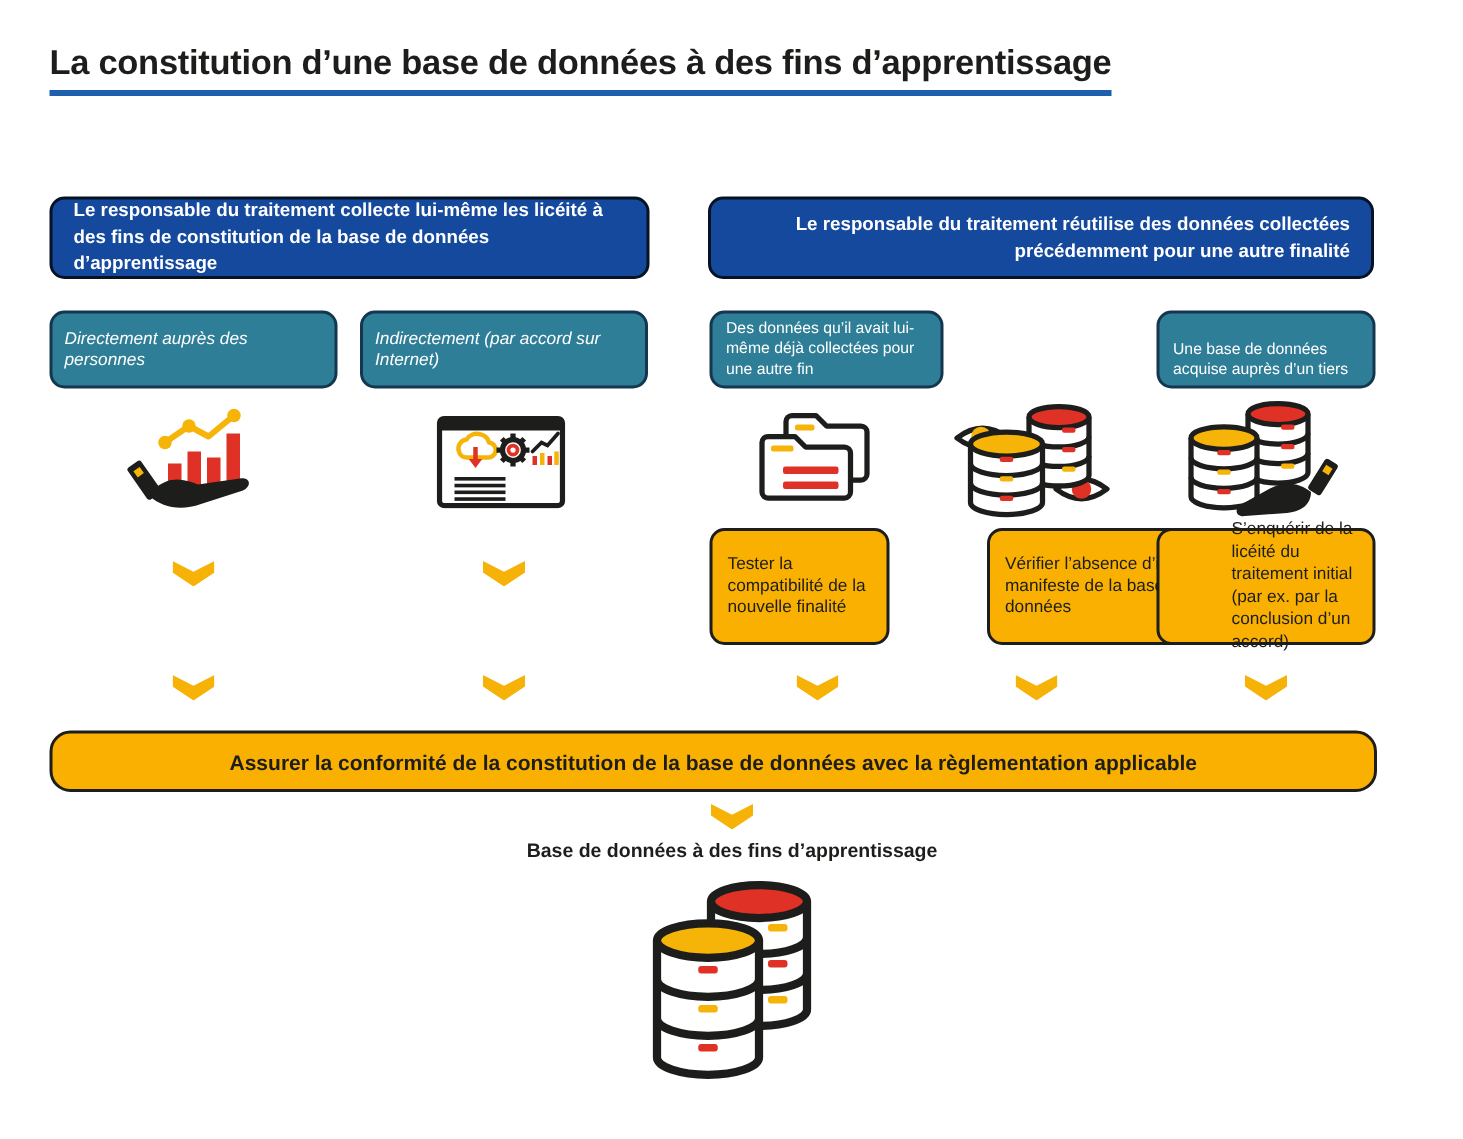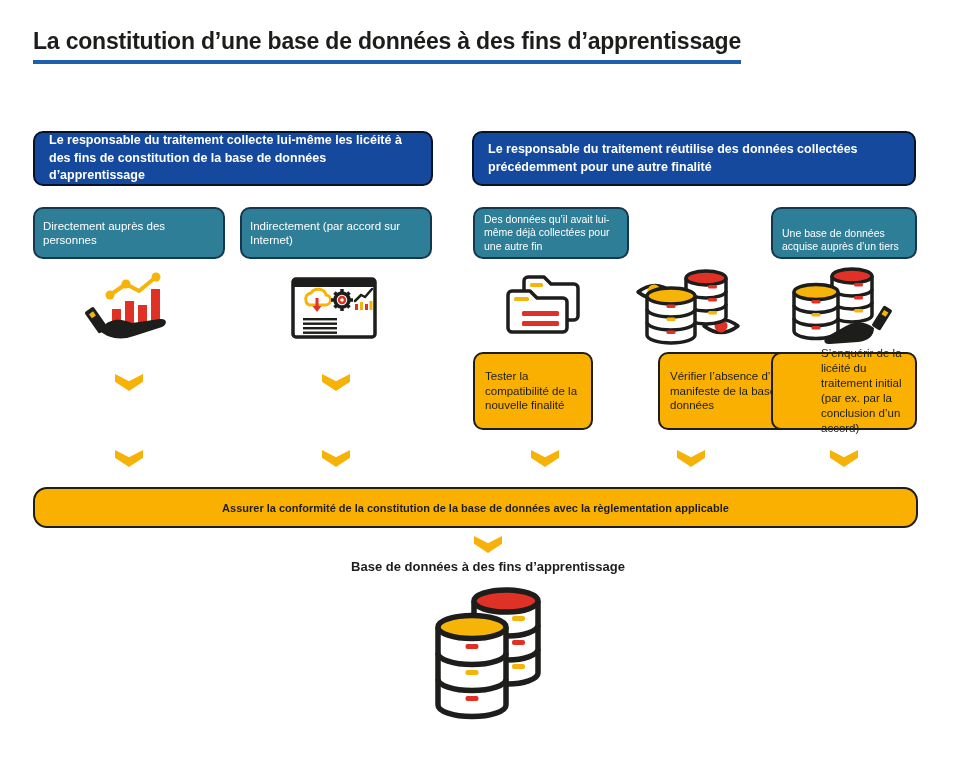--- a/index.html
+++ b/index.html
@@ -8,30 +8,30 @@
     font-family:"Liberation Sans","DejaVu Sans",sans-serif;color:#1d1d1b;overflow:hidden;
   }
   
   .title{position:absolute;left:33px;top:28px;width:760px;font-size:23px;font-weight:bold;
     letter-spacing:-0.2px;color:#1d1d1b;margin:0;}
   .title-underline{position:absolute;left:33px;top:60px;width:708px;height:4px;background:#1e5fae;}
 
   
   .hdr{position:absolute;top:131px;height:55px;box-sizing:border-box;background:#14499e;
     border:2px solid #061325;border-radius:10px;color:#ffffff;font-weight:bold;font-size:12.5px;
-    line-height:1.4;display:flex;align-items:center;justify-content:center;text-align:left;
+    line-height:1.4;display:flex;align-items:center;justify-content:center;text-align:right;
     padding:4px 14px;}
   .hdr-left{left:33px;width:400px;text-align:left;}
   .hdr-right{left:472px;width:444px;}
 
   
   .src{position:absolute;top:207px;height:52px;box-sizing:border-box;background:#2e7e97;
     border:2px solid #14374f;border-radius:10px;color:#ffffff;display:flex;align-items:center;
     line-height:1.25;}
-  .src-l{font-size:11.5px;justify-content:flex-start;padding:4px 8px;}
+  .src-l{font-size:11.5px;justify-content:flex-start;padding:4px 8px;font-style:italic;}
   .src-l > span{text-align:left;}
   .src-r{font-size:10.5px;padding:4px 6px 4px 9px;text-align:left;}
   .src1{left:33px;width:192px;}
   .src2{left:240px;width:192px;}
   .src3{left:473px;width:156px;}
   .src4{left:622px;width:139px;}
   .src5{left:771px;width:146px;align-items:flex-end;}
 
   
   .icon{position:absolute;}
@@ -55,21 +55,21 @@
   .chev{position:absolute;width:28px;height:17px;background:#f7b208;
     clip-path:polygon(0 0,50% 42%,100% 0,100% 45%,50% 100%,0 45%);}
   .cv-a1{left:115px;top:374px;} .cv-a2{left:322px;top:374px;}
   .cv-b1{left:115px;top:450px;} .cv-b2{left:322px;top:450px;}
   .cv-b3{left:531px;top:450px;} .cv-b4{left:677px;top:450px;} .cv-b5{left:830px;top:450px;}
   .cv-final{left:474px;top:536px;}
 
   
   .banner{position:absolute;left:33px;top:487px;width:885px;height:41px;box-sizing:border-box;
     background:#f9b000;border:2.5px solid #1d1d1b;border-radius:14px;color:#1d1d1b;
-    font-weight:bold;font-size:11px;display:flex;align-items:center;justify-content:center;
+    font-weight:bold;font-size:14px;display:flex;align-items:center;justify-content:center;
     text-align:center;}
 
   
   .result{position:absolute;left:233px;top:559px;width:510px;text-align:center;
     font-weight:bold;font-size:13px;color:#1d1d1b;}
 </style>
 </head>
 <body>
 
 <div class="canvas">

